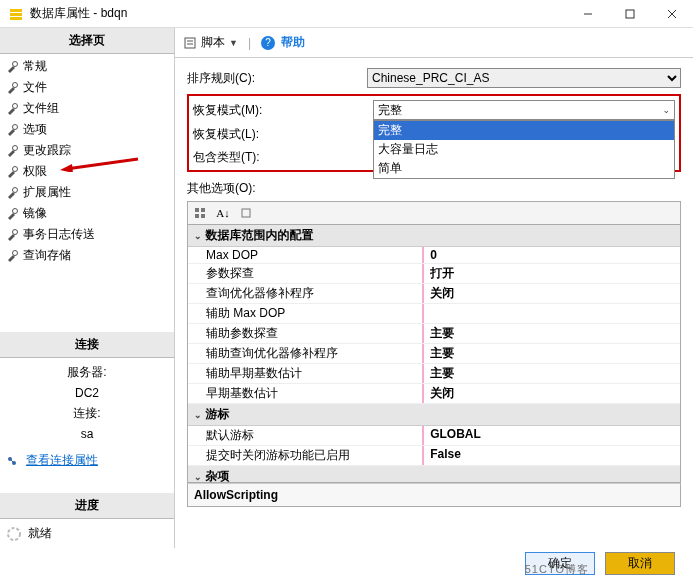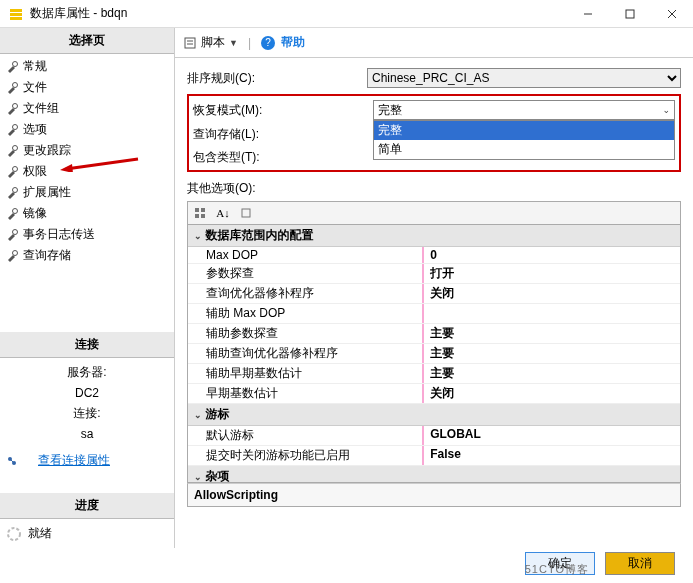--- a/index.html
+++ b/index.html
@@ -10,21 +10,21 @@
   .titlebar .btns { display: flex; }
   .titlebar .btn { width: 42px; height: 26px; display: flex; align-items: center; justify-content: center; }
   .body { display: flex; height: 520px; }
   .sidebar { width: 175px; border-right: 1px solid #ccc; display: flex; flex-direction: column; text-align: center; }
   .side-title { background: #e9e9e9; border-bottom: 1px solid #bbb; padding: 4px 6px; font-weight: bold; }
   .side-list { padding: 2px 0; }
   .side-item { display: flex; align-items: center; padding: 2px 6px; gap: 5px; cursor: default; position: relative; }
   .side-item .wrench { display:inline-block; }
   .arrow { position: absolute; left: 55px; top: 102px; width: 80px; height: 16px; }
   .conn-info { padding: 4px 6px; line-height: 1.7; }
-  .conn-link { color: #0066cc; text-decoration: underline; display: flex; align-items:center; gap:20px; padding:4px 6px; }
+  .conn-link { color: #0066cc; text-decoration: underline; display: flex; align-items:center; gap:8px; padding:4px 6px; }
   .progress-box { padding: 6px 6px; display:flex; align-items:center; gap:6px; }
   .main { flex: 1; display: flex; flex-direction: column; }
   .toolbar { height: 30px; border-bottom: 1px solid #ccc; display: flex; align-items: center; padding: 0 8px; gap: 4px; }
   .toolbar .sep { color: #aaa; margin: 0 6px; }
   .toolbar .help { color: #1e7de0; font-weight:bold; }
   .content { padding: 10px 12px; overflow: hidden; }
   .form-row { display: flex; align-items: center; margin-bottom: 6px; }
   .form-row .lbl { width: 180px; }
   .form-row select { flex: 1; height: 20px; font-size: 12px; border:1px solid #888; }
   .boxed { border: 2px solid #c00; padding: 4px; margin: 4px 0 8px 0; }
@@ -242,26 +242,27 @@
       <div class="boxed">
         <div class="form-row">
           <span class="lbl">恢复模式(M):</span>
           <div class="dropdown-open">
             <div class="sel">
                 <span>完整</span>
                 <span class="chev">⌄</span>
               </div>
             <div class="opts">
               <div class="opt sel-opt">完整</div>
+              <div class="opt">大容量日志</div>
               <div class="opt">简单</div>
             </div>
           </div>
         </div>
         <div class="form-row">
-          <span class="lbl">查询存储(L):</span>
+          <span class="lbl">恢复模式(L):</span>
         </div>
         <div class="form-row" style="margin-bottom:0">
           <span class="lbl">包含类型(T):</span>
         </div>
       </div>
 
       <div class="other-lbl">其他选项(O):</div>
 
       <div class="prop-toolbar">
         <div class="prop-tb-btn">

